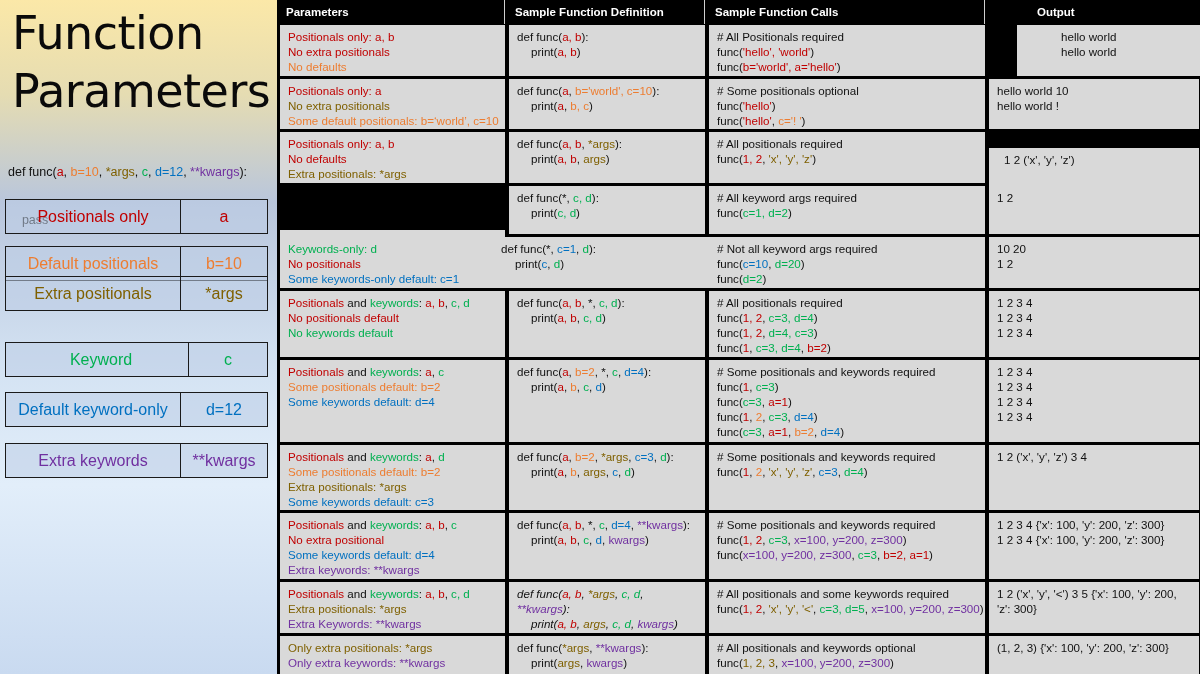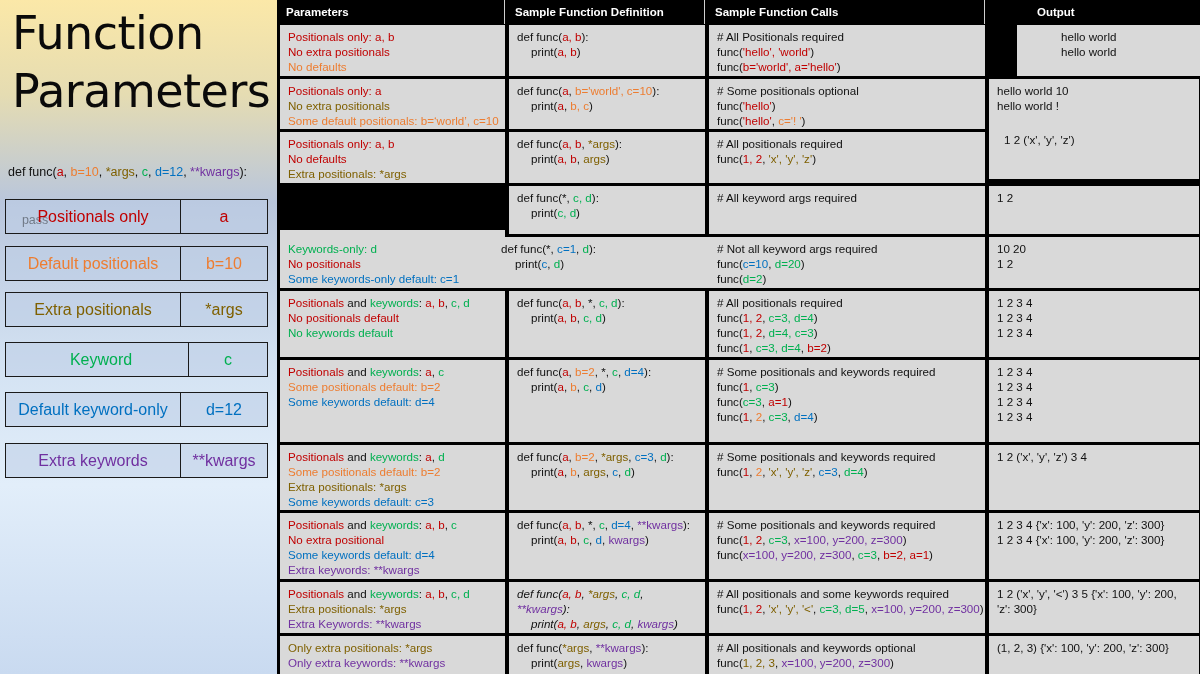--- a/index.html
+++ b/index.html
@@ -78,21 +78,21 @@
   </div>
   <div id="legend">
       <div class="legend-box" style="top: 199px;">
         <div class="lbl c-red">Positionals only</div>
         <div class="val c-red">a</div>
       </div>
       <div class="legend-box" style="top: 246px;">
         <div class="lbl c-orange">Default positionals</div>
         <div class="val c-orange">b=10</div>
       </div>
-      <div class="legend-box" style="top: 292px; text-align: center;">
+      <div class="legend-box" style="top: 276px; text-align: center;">
         <div class="lbl c-olive">Extra positionals</div>
         <div class="val c-olive">*args</div>
       </div>
       <div class="legend-box" style="top: 342px; padding-left: 8px;">
         <div class="lbl c-green">Keyword</div>
         <div class="val c-green">c</div>
       </div>
       <div class="legend-box" style="top: 392px;">
         <div class="lbl c-blue">Default keyword-only</div>
         <div class="val c-blue">d=12</div>
@@ -156,36 +156,37 @@
         <div class="line"><span class="c-olive">Extra positionals: *args</span></div>
       </div>
       <div class="cell" style="left: 232px; width: 196px; top: 132px; height: 51px;">
         <div class="line"><span class="c-black">def func(</span><span class="c-red">a, b</span><span class="c-black">, </span><span class="c-olive">*args</span><span class="c-black">):</span></div>
         <div class="line indent"><span class="c-black">print(</span><span class="c-red">a, b</span><span class="c-black">, </span><span class="c-olive">args</span><span class="c-black">)</span></div>
       </div>
       <div class="cell" style="left: 432px; width: 276px; top: 132px; height: 51px;">
         <div class="line"><span class="c-black"># All positionals required</span></div>
         <div class="line"><span class="c-black">func(</span><span class="c-red">1, 2</span><span class="c-black">, </span><span class="c-olive">'x', 'y', 'z'</span><span class="c-black">)</span></div>
       </div>
-      <div class="cell" style="left: 712px; width: 210px; top: 128px; height: 51px; padding-left: 15px;">
+      <div class="cell" style="left: 712px; width: 210px; top: 148px; height: 51px; padding-left: 15px;">
         <div class="line">1 2 ('x', 'y', 'z')</div>
       </div>
     </div>
     <div>
       <div class="cell" style="left: 3px; width: 225px; top: 186px; height: 48px; margin-top: 44px;">
         <div class="line"><span class="c-green">Keywords-only: c, d</span></div>
         <div class="line"><span class="c-red">No positionals</span></div>
         <div class="line"><span class="c-blue">No keywords default</span></div>
       </div>
       <div class="cell" style="left: 232px; width: 196px; top: 186px; height: 48px;">
         <div class="line"><span class="c-black">def func(*, </span><span class="c-green">c, d</span><span class="c-black">):</span></div>
         <div class="line indent"><span class="c-black">print(</span><span class="c-green">c, d</span><span class="c-black">)</span></div>
       </div>
       <div class="cell" style="left: 432px; width: 276px; top: 186px; height: 48px;">
         <div class="line"><span class="c-black"># All keyword args required</span></div>
+        <div class="line"><span class="c-black">func(</span><span class="c-green">c=1, d=2</span><span class="c-black">)</span></div>
       </div>
       <div class="cell" style="left: 712px; width: 210px; top: 186px; height: 48px;">
         <div class="line">1 2</div>
       </div>
     </div>
     <div>
       <div class="cell" style="left: 3px; width: 225px; top: 237px; height: 51px;">
         <div class="line"><span class="c-green">Keywords-only:  d</span></div>
         <div class="line"><span class="c-red">No positionals</span></div>
         <div class="line"><span class="c-blue">Some keywords-only default: c=1</span></div>
@@ -234,20 +235,21 @@
       </div>
       <div class="cell" style="left: 232px; width: 196px; top: 360px; height: 82px;">
         <div class="line"><span class="c-black">def func(</span><span class="c-red">a</span><span class="c-black">, </span><span class="c-orange">b=2</span><span class="c-black">, *, </span><span class="c-green">c</span><span class="c-black">, </span><span class="c-blue">d=4</span><span class="c-black">):</span></div>
         <div class="line indent"><span class="c-black">print(</span><span class="c-red">a</span><span class="c-black">, </span><span class="c-orange">b</span><span class="c-black">, </span><span class="c-green">c</span><span class="c-black">, </span><span class="c-blue">d</span><span class="c-black">)</span></div>
       </div>
       <div class="cell" style="left: 432px; width: 276px; top: 360px; height: 82px;">
         <div class="line"><span class="c-black"># Some positionals and keywords required</span></div>
         <div class="line"><span class="c-black">func(</span><span class="c-red">1</span><span class="c-black">, </span><span class="c-green">c=3</span><span class="c-black">)</span></div>
         <div class="line"><span class="c-black">func(</span><span class="c-green">c=3</span><span class="c-black">, </span><span class="c-red">a=1</span><span class="c-black">)</span></div>
         <div class="line"><span class="c-black">func(</span><span class="c-red">1</span><span class="c-black">, </span><span class="c-orange">2</span><span class="c-black">, </span><span class="c-green">c=3</span><span class="c-black">, </span><span class="c-blue">d=4</span><span class="c-black">)</span></div>
+        <div class="line"><span class="c-black">func(</span><span class="c-green">c=3</span><span class="c-black">, </span><span class="c-red">a=1</span><span class="c-black">, </span><span class="c-orange">b=2</span><span class="c-black">, </span><span class="c-blue">d=4</span><span class="c-black">)</span></div>
       </div>
       <div class="cell" style="left: 712px; width: 210px; top: 360px; height: 82px;">
         <div class="line">1 2 3 4</div>
         <div class="line">1 2 3 4</div>
         <div class="line">1 2 3 4</div>
         <div class="line">1 2 3 4</div>
       </div>
     </div>
     <div>
       <div class="cell" style="left: 3px; width: 225px; top: 445px; height: 65px;">

